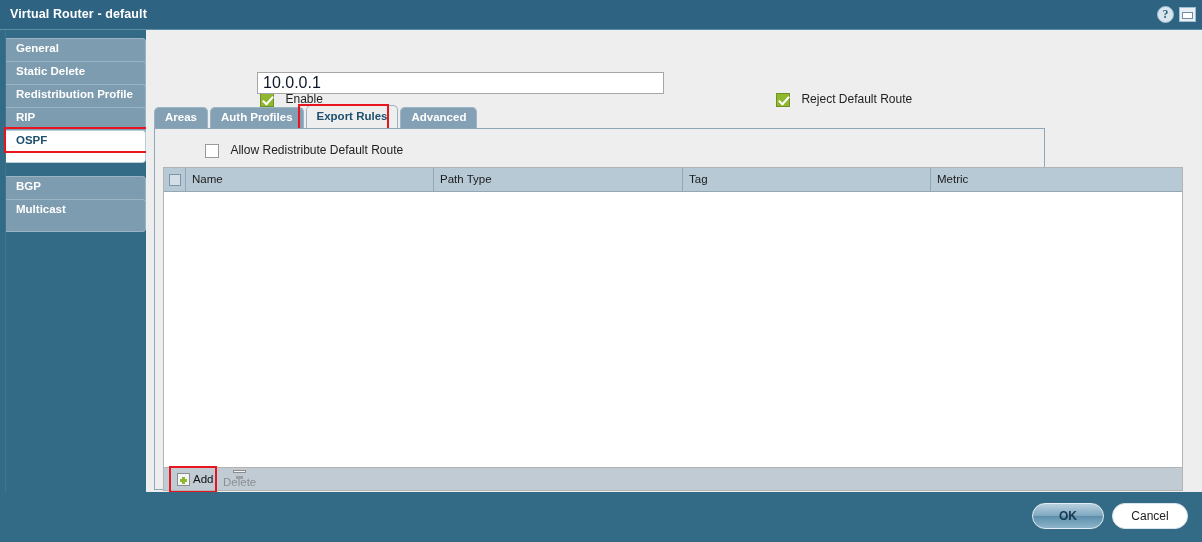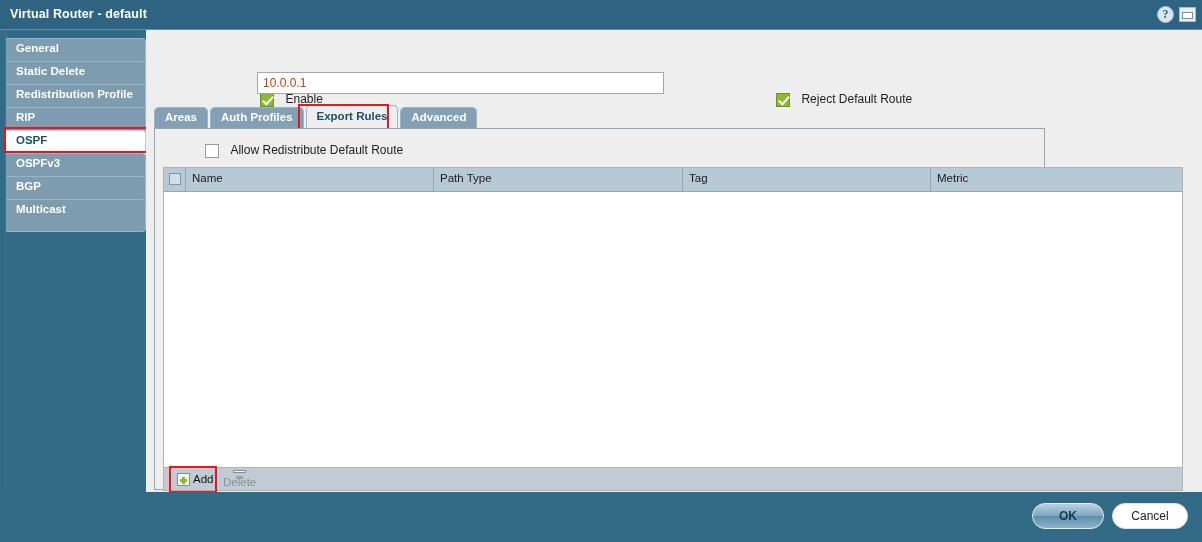--- a/index.html
+++ b/index.html
@@ -145,22 +145,22 @@
     position: absolute; left: 58px; top: 4px;
     width: 112px; text-align: right;
     font-size: 12px; color: #222222;
   }
   .routerid-input {
     position: absolute; left: 111px; top: 0;
     width: 407px; height: 22px;
     background: #ffffff;
     border: 1px solid #a6a6a6;
     font-family: "Liberation Sans", sans-serif;
-    font-size: 12px;
-    color: #c2410c;
+    font-size: 16px;
+    color: #0f172a;
     padding: 0 5px;
     outline: none;
   }
 
   
   .tabstrip {
     position: absolute; left: 8px; top: 76px;
     height: 22px;
     display: flex; align-items: flex-end;
   }
@@ -204,21 +204,21 @@
     width: 1020px; height: 301px;
     border: 1px solid #b3b3b3;
     background: #ffffff;
   }
   .thead {
     position: relative;
     height: 24px;
     background: #b8c9d6;
     border-bottom: 1px solid #93a8b6;
     display: flex;
-    align-items: flex-end;
+    align-items: center;
   }
   .th {
     height: 24px;
     line-height: 23px;
     font-size: 11.5px;
     color: #1a1a1a;
     padding-left: 6px;
     border-right: 1px solid #93a8b6;
     overflow: hidden;
     white-space: nowrap;
@@ -317,21 +317,20 @@
     </div>
   </div>
 
   <div class="sidebar">
     <div class="rail"></div>
     <div class="side-item" style="top:8px">General</div>
     <div class="side-item" style="top:31px">Static Delete</div>
     <div class="side-item" style="top:54px">Redistribution Profile</div>
     <div class="side-item" style="top:77px">RIP</div>
     <div class="side-item active" style="top:100px">OSPF</div>
-    <div class="side-item" style="top:123px">OSPFv3</div>
     <div class="side-item" style="top:146px">BGP</div>
     <div class="side-item" style="top:169px">Multicast</div>
     <div class="side-highlight" style="left:4px; top:97px; width:144px; height:26px;"></div>
   </div>
 
   <div class="content">
     <div class="content-inner">
 
       <div class="row-enable">
         <div class="enable-group">

